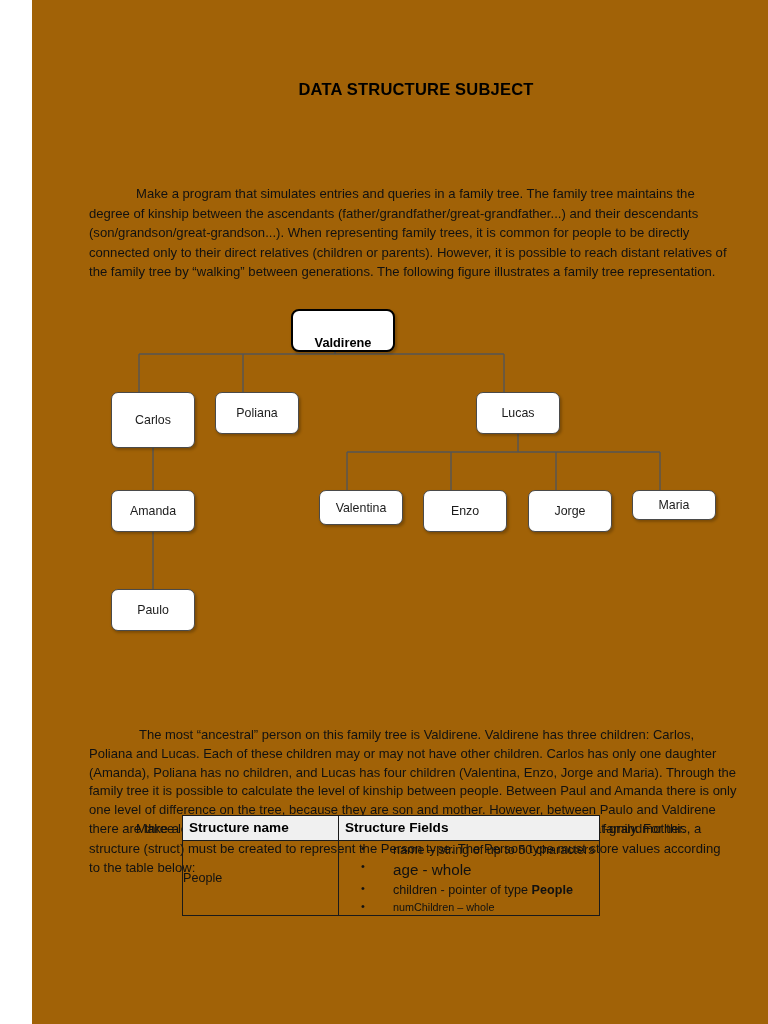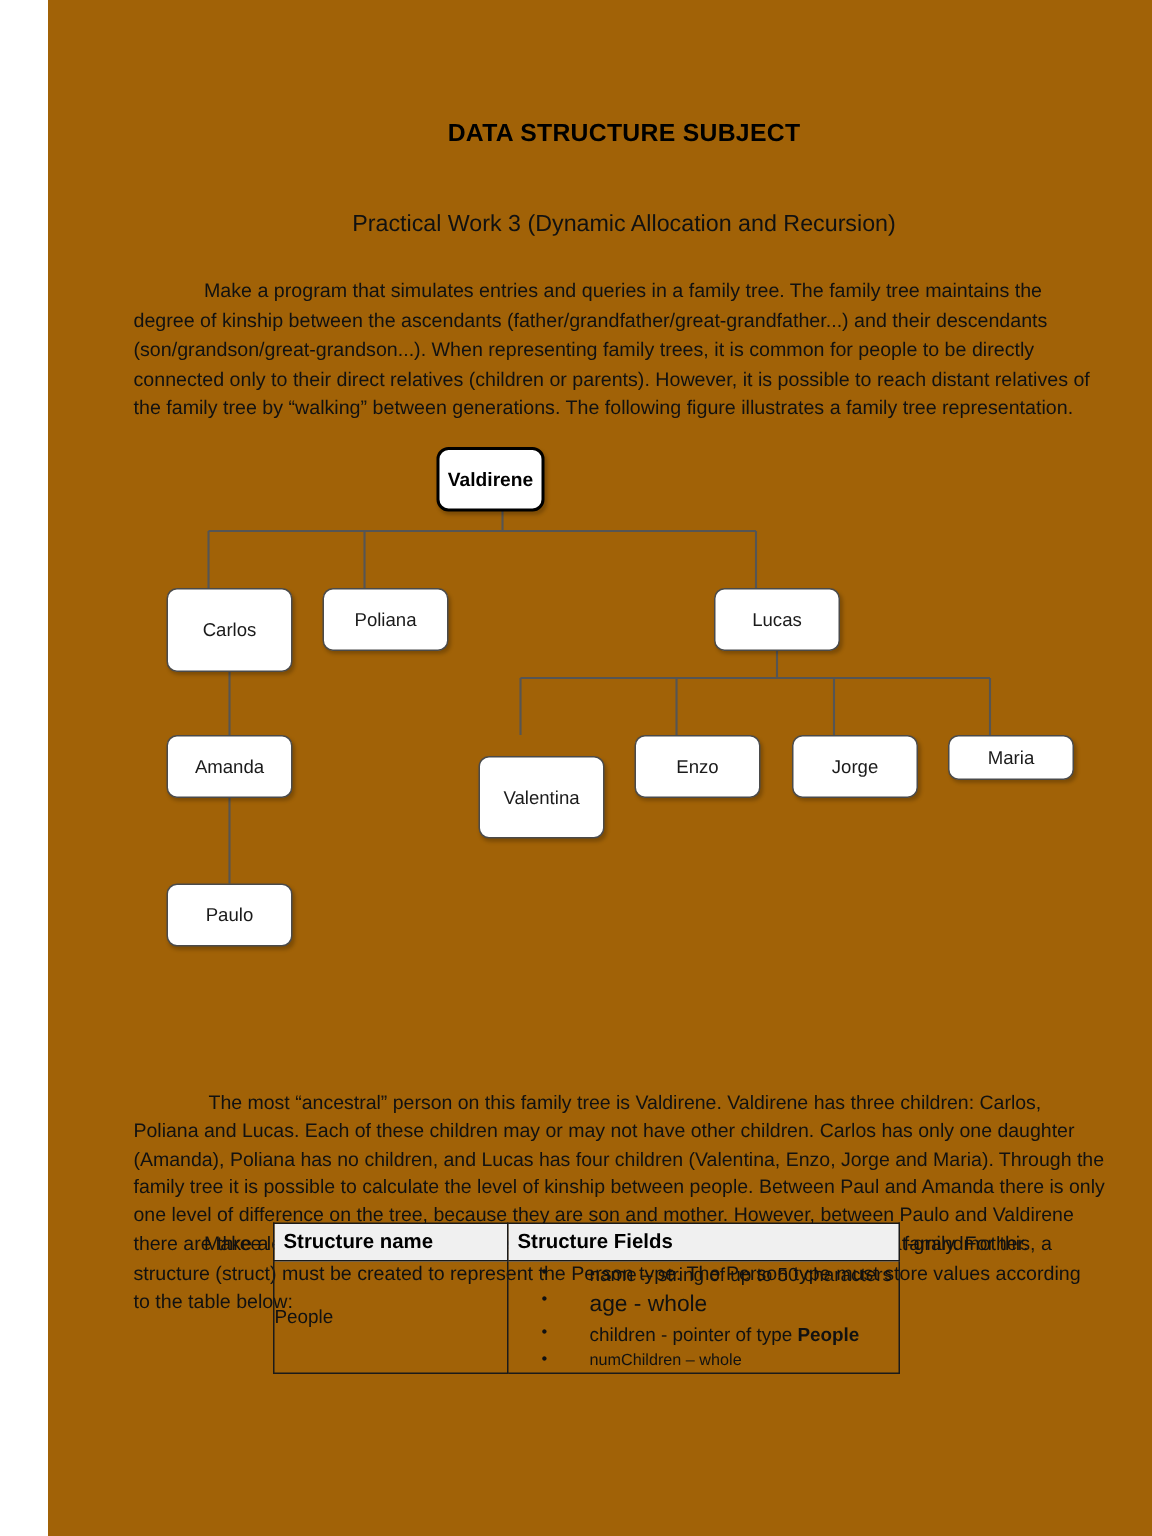--- a/index.html
+++ b/index.html
@@ -168,47 +168,46 @@
   .f-sz-small  { font-size: 10.8px; }
   .f-bold { font-weight: bold; }
 </style>
 </head>
 <body>
 
 <div class="page">
 
   <div class="doc-title">DATA STRUCTURE SUBJECT</div>
 
-  <div class="section-title">Practical Work 3 (Dynamic Allocation and Recursion)</div>
 
   <p class="para" id="para-intro"><span class="indent"></span><span>Make a program that simulates entries and queries in a family tree. The family tree maintains the degree of kinship between the ascendants (father/grandfather/great-grandfather...) and their descendants (son/grandson/great-grandson...). When representing family trees, it is common for people to be directly connected only to their direct relatives (children or parents). However, it is possible to reach distant relatives of the family tree by “walking” between generations. The following figure illustrates a family tree representation.</span></p>
 
   <div class="tree">
     <svg width="768" height="365">
       <g id="tree-edges" fill="none" stroke="#555555" stroke-width="1.4">
           <path d="M 303 56 L 303 74 M 107 74 L 472 74 M 107 74 L 107 112 M 211 74 L 211 112 M 472 74 L 472 112 M 121 154 L 121 210 M 121 252 L 121 309 M 486 154 L 486 172 M 315 172 L 628 172 M 315 172 L 315 210 M 419 172 L 419 210 M 524 172 L 524 210 M 628 172 L 628 210" fill="none" stroke="#555555" stroke-width="1.4"></path>
         </g>
     </svg>
     <div id="tree-nodes">
-        <div class="node root" style="left: 259px; top: 18px; width: 72px; height: 43px;">
+        <div class="node root" style="left: 259px; top: 29px; width: 104px; height: 43px; align-items: flex-end;">
           <span>Valdirene</span>
         </div>
         <div class="node" style="left: 79px; top: 112px; width: 84px; height: 56px;">
           <span>Carlos</span>
         </div>
         <div class="node" style="left: 183px; top: 112px; width: 84px; height: 42px;">
           <span>Poliana</span>
         </div>
         <div class="node" style="left: 444px; top: 112px; width: 84px; height: 42px;">
           <span>Lucas</span>
         </div>
         <div class="node" style="left: 79px; top: 210px; width: 84px; height: 42px;">
           <span>Amanda</span>
         </div>
-        <div class="node" style="left: 287px; top: 224px; width: 84px; height: 55px;">
+        <div class="node" style="left: 287px; top: 210px; width: 84px; height: 35px;">
           <span>Valentina</span>
         </div>
         <div class="node" style="left: 391px; top: 210px; width: 84px; height: 42px;">
           <span>Enzo</span>
         </div>
         <div class="node" style="left: 496px; top: 210px; width: 84px; height: 42px;">
           <span>Jorge</span>
         </div>
         <div class="node" style="left: 600px; top: 210px; width: 84px; height: 30px;">
           <span>Maria</span>

